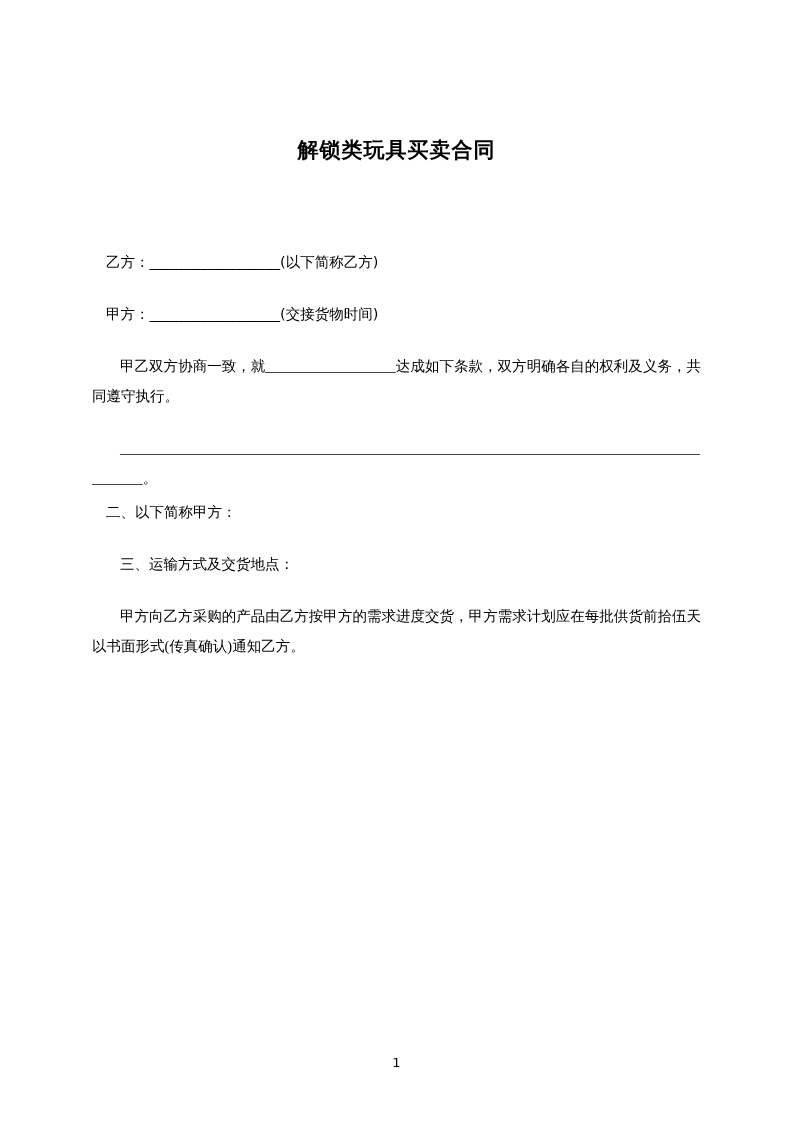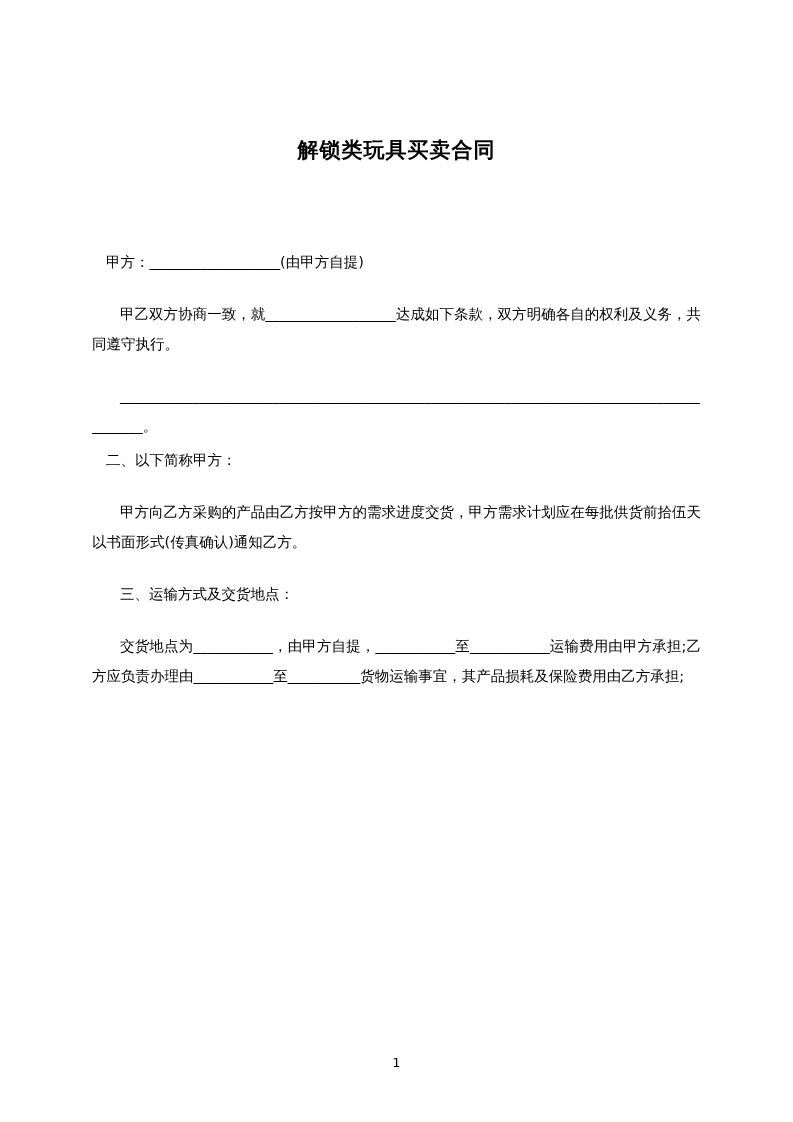--- a/index.html
+++ b/index.html
@@ -37,20 +37,21 @@
   }
   p.line {
     font-size: 14.5px;
     line-height: 30px;
     margin: 0 0 22px 0;
     text-align: justify;
     word-break: break-all;
   }
   p.indent {
     text-indent: 28px;
+    font-family: Liberation Serif, serif;
   }
   p.indent-sm {
     text-indent: 14px;
   }
   p.blanks {
     margin-bottom: 4px;
   }
   .pagenum {
     position: absolute;
     bottom: 52px;
@@ -61,24 +62,24 @@
   }
 </style>
 </head>
 <body>
 
 <div class="page">
 
   <h1 class="doc-title">解锁类玩具买卖合同</h1>
 
   <div class="body-block">
-    <p class="line indent-sm">甲方：__________________(由甲方自提)</p>
+    <p class="line indent-sm">乙方：__________________(以下简称乙方)</p>
+    <p class="line indent-sm">甲方：__________________(交接货物时间)</p>
     <p class="line indent">甲乙双方协商一致，就__________________达成如下条款，双方明确各自的权利及义务，共同遵守执行。</p>
     <p class="line indent blanks">_______________________________________________________________________________________。</p>
     <p class="line indent-sm">二、以下简称甲方：</p>
+    <p class="line indent">三、运输方式及交货地点：</p>
     <p class="line indent">甲方向乙方采购的产品由乙方按甲方的需求进度交货，甲方需求计划应在每批供货前拾伍天以书面形式(传真确认)通知乙方。</p>
-    <p class="line indent">三、运输方式及交货地点：</p>
-    <p class="line indent">交货地点为___________，由甲方自提，___________至___________运输费用由甲方承担;乙方应负责办理由___________至__________货物运输事宜，其产品损耗及保险费用由乙方承担;</p>
   </div>
 
   <div class="pagenum">1</div>
 
 </div>
 
 </body></html>

